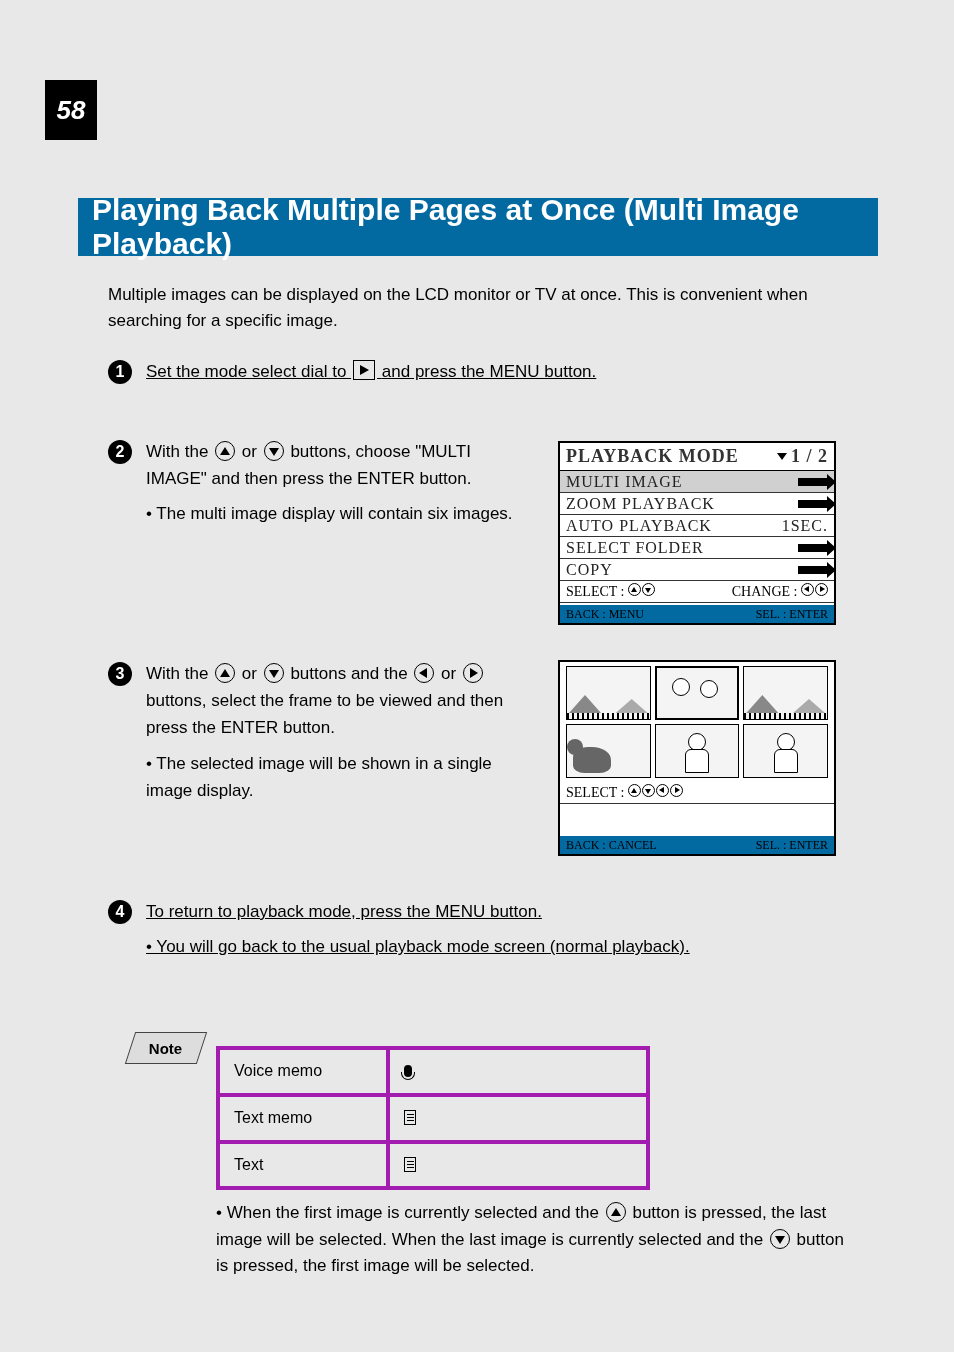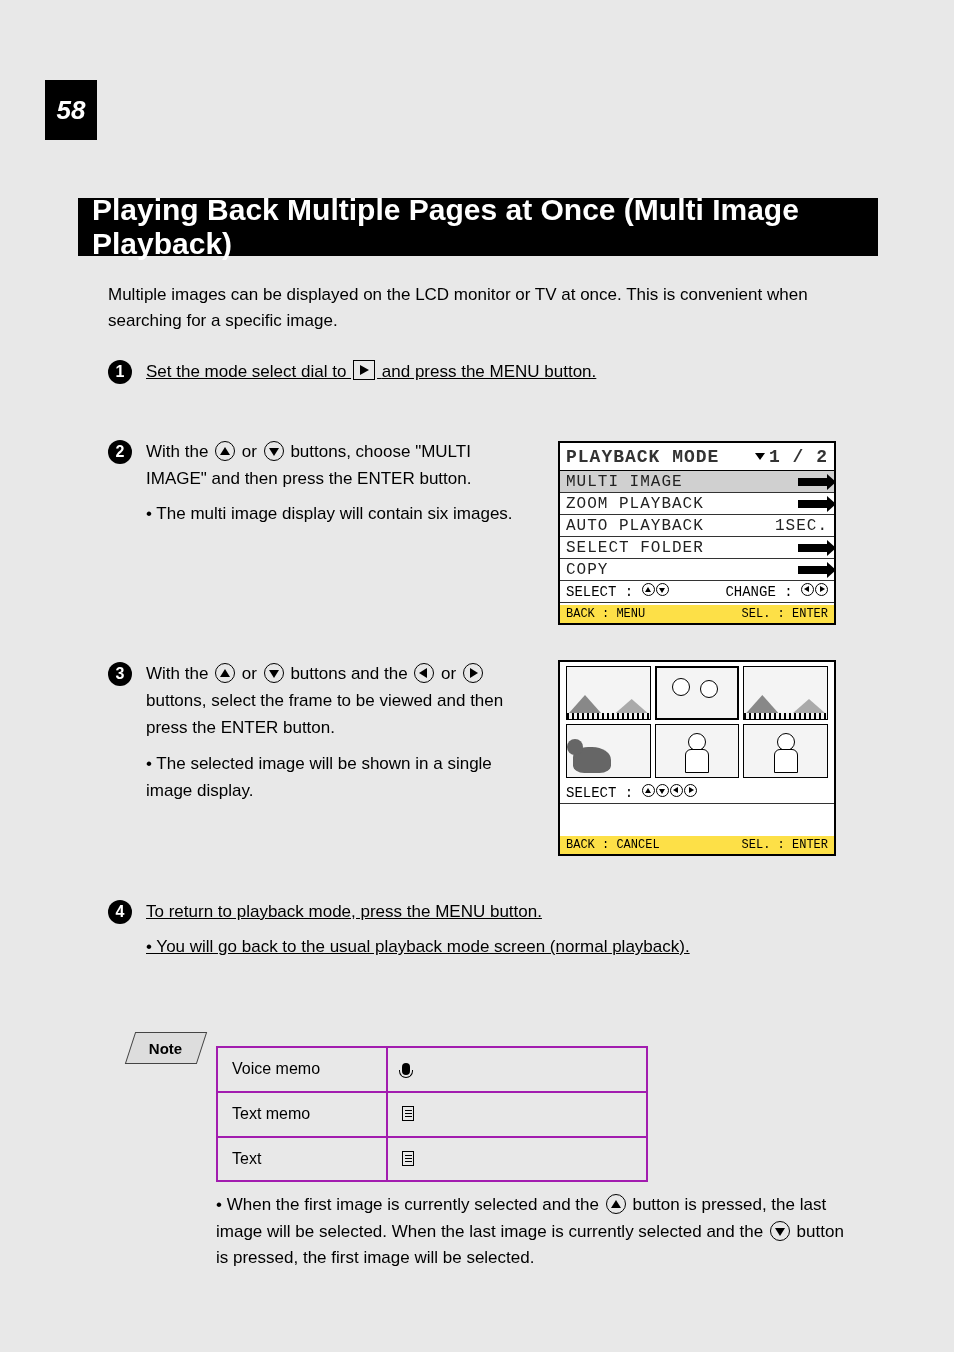--- a/index.html
+++ b/index.html
@@ -26,21 +26,21 @@
     justify-content: center;
     font-style: italic;
     margin-top: 28px;
   }
   .section-bar {
     position: absolute;
     top: 198px;
     left: 78px;
     width: 800px;
     height: 58px;
-    background: #000000;
+    background: #0369a1;
     color: #fff;
     display: flex;
     align-items: center;
     padding-left: 14px;
     font-size: 30px;
     font-weight: bold;
   }
   .intro-text {
     position: absolute;
     top: 282px;
@@ -141,21 +141,21 @@
     border-bottom: 5px solid transparent;
   }
 
   
   .lcd {
     position: absolute;
     left: 558px;
     width: 278px;
     border: 2px solid #000;
     background: #fff;
-    font-family: Liberation Mono, monospace;
+    font-family: Liberation Serif, serif;
   }
   .lcd1 { top: 441px; height: 184px; }
   .lcd2 { top: 660px; height: 196px; }
 
   .lcd-header {
     height: 28px;
     display: flex;
     align-items: center;
     justify-content: space-between;
     padding: 0 6px;
@@ -209,21 +209,21 @@
     display: flex;
     justify-content: space-between;
     align-items: center;
     font-size: 14px;
     padding: 0 6px;
   }
   .lcd-bottom {
     position: absolute;
     bottom: 0; left: 0; right: 0;
     height: 18px;
-    background: #fde047;
+    background: #0369a1;
     display: flex;
     justify-content: space-between;
     align-items: center;
     font-size: 12px;
     padding: 0 6px;
     color: #000;
   }
 
   .mini-icons { display: inline-flex; gap: 1px; }
   .mini {
@@ -342,21 +342,21 @@
     width: 640px;
     font-size: 17px;
     line-height: 1.55;
   }
   .icon-table {
     border-collapse: collapse;
     margin-top: 8px;
     font-size: 16px;
   }
   .icon-table td {
-    border: 2px solid #a21caf;
+    border: 4px solid #a21caf;
     padding: 9px 14px;
   }
   .mic-icon::before {
     content: "";
     display: inline-block;
     width: 8px; height: 12px;
     background: #000;
     border-radius: 4px;
     vertical-align: -1px;
   }

